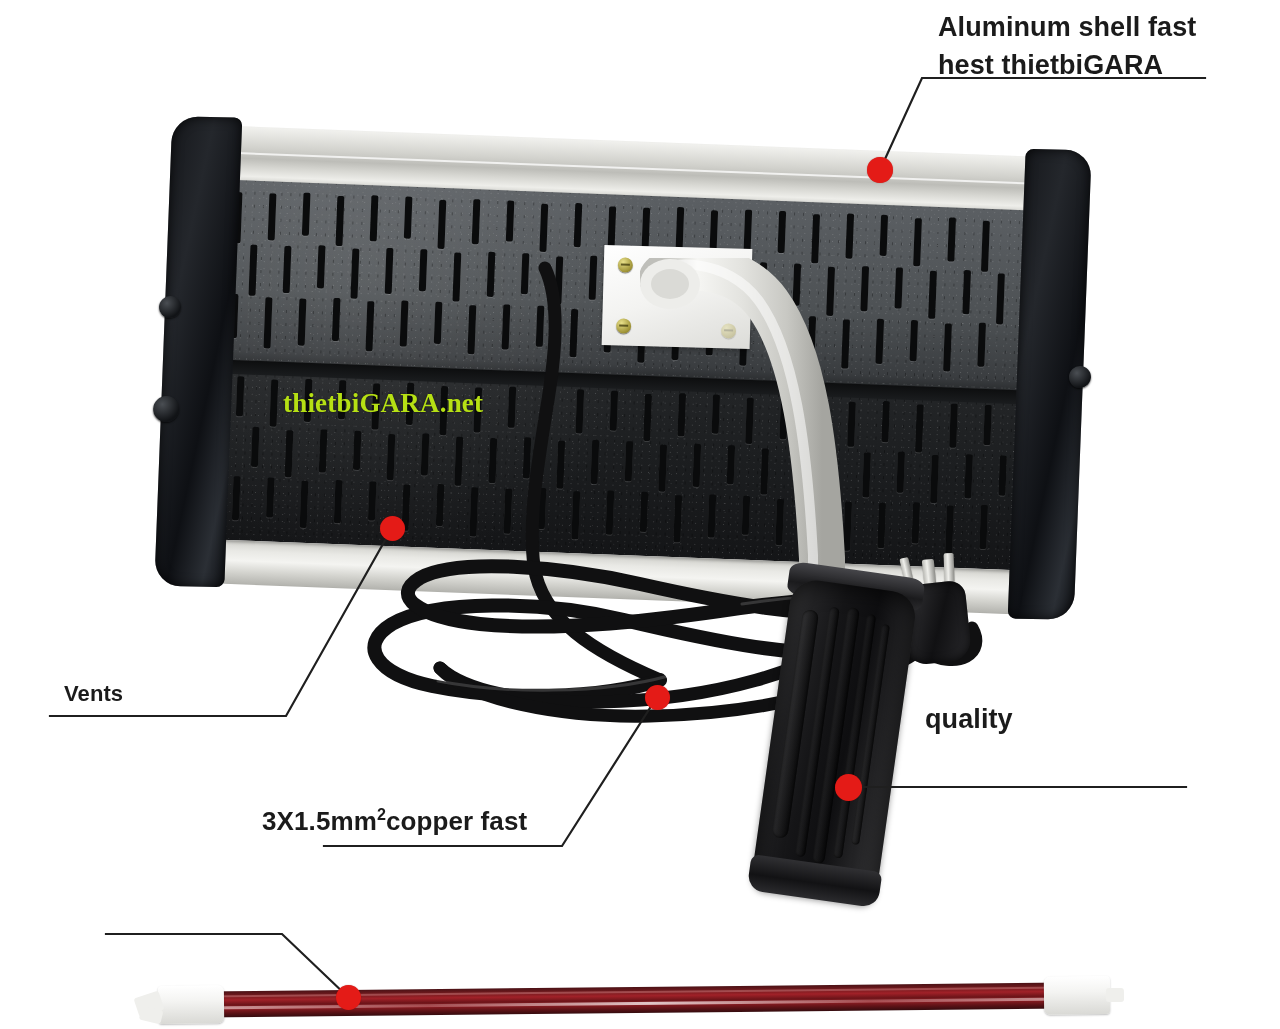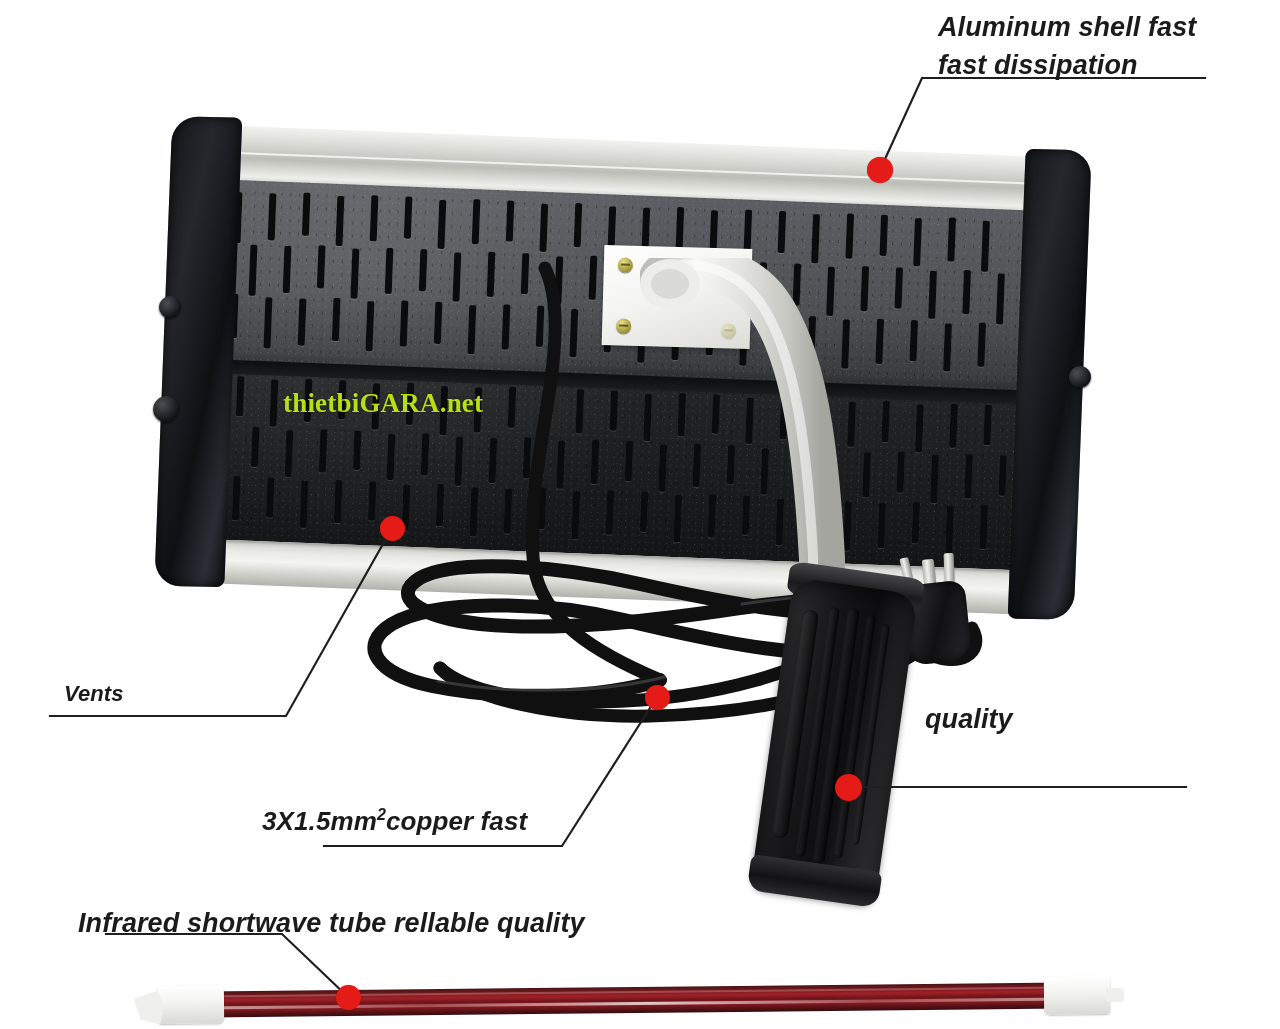--- a/index.html
+++ b/index.html
@@ -18,21 +18,21 @@
 
   
   .callout{
     position:absolute;
     color:#1b1b1b;
     font-weight:700;
     letter-spacing:.1px;
     white-space:nowrap;
     line-height:1.42;
   }
-  .callout .ln{display:block;font-style:italic;}
+  .callout .ln{display:block;}
   .callout sup{font-size:.62em;vertical-align:super;line-height:0;}
 
   
   #leaders{
     position:absolute;
     left:0;top:0;
     width:1280px;height:1029px;
     pointer-events:none;
   }
 
@@ -523,40 +523,37 @@
       <path d="M657,697 L562,846 L324,846"></path>
 
       <path d="M848,787 L1186,787"></path>
 
       <path d="M348,997 L282,934 L106,934"></path>
     </g>
   </svg>
 
   <div class="callout" style="left:938px; top:8px; font-size:27px;">
     <span class="ln">Aluminum shell fast</span>
-    <span class="ln">fast dissipation</span>
+    <span class="ln">hest thietbiGARA</span>
   </div>
 
   <div class="callout" style="left:64px; top:678px; font-size:22px;">
     <span class="ln">Vents</span>
   </div>
 
   <div class="callout" style="left:262px; top:803px; font-size:26px;">
     <span class="ln">
       <span>3X1.5mm</span><sup>2</sup><span>copper fast</span>
     </span>
   </div>
 
   <div class="callout" style="left:925px; top:700px; font-size:27px;">
     <span class="ln">quality</span>
   </div>
 
-  <div class="callout" style="left:78px; top:904px; font-size:27px;">
-    <span class="ln">Infrared shortwave tube rellable quality</span>
-  </div>
 
   <div class="dot" id="dot-aluminum" style="width: 26px; height: 26px; left: 867px; top: 157px; background: rgb(228, 27, 23);"></div>
   <div class="dot" id="dot-vents" style="width: 25px; height: 25px; left: 379.5px; top: 515.5px; background: rgb(228, 27, 23);"></div>
   <div class="dot" id="dot-wire" style="width: 25px; height: 25px; left: 644.5px; top: 684.5px; background: rgb(228, 27, 23);"></div>
   <div class="dot" id="dot-handle" style="width: 27px; height: 27px; left: 834.5px; top: 773.5px; background: rgb(228, 27, 23);"></div>
   <div class="dot" id="dot-tube" style="width: 25px; height: 25px; left: 335.5px; top: 984.5px; background: rgb(228, 27, 23);"></div>
 
   <div id="watermark" style="left:283px; top:388px; font-size:27px;">thietbiGARA.net</div>
 
 </div>

